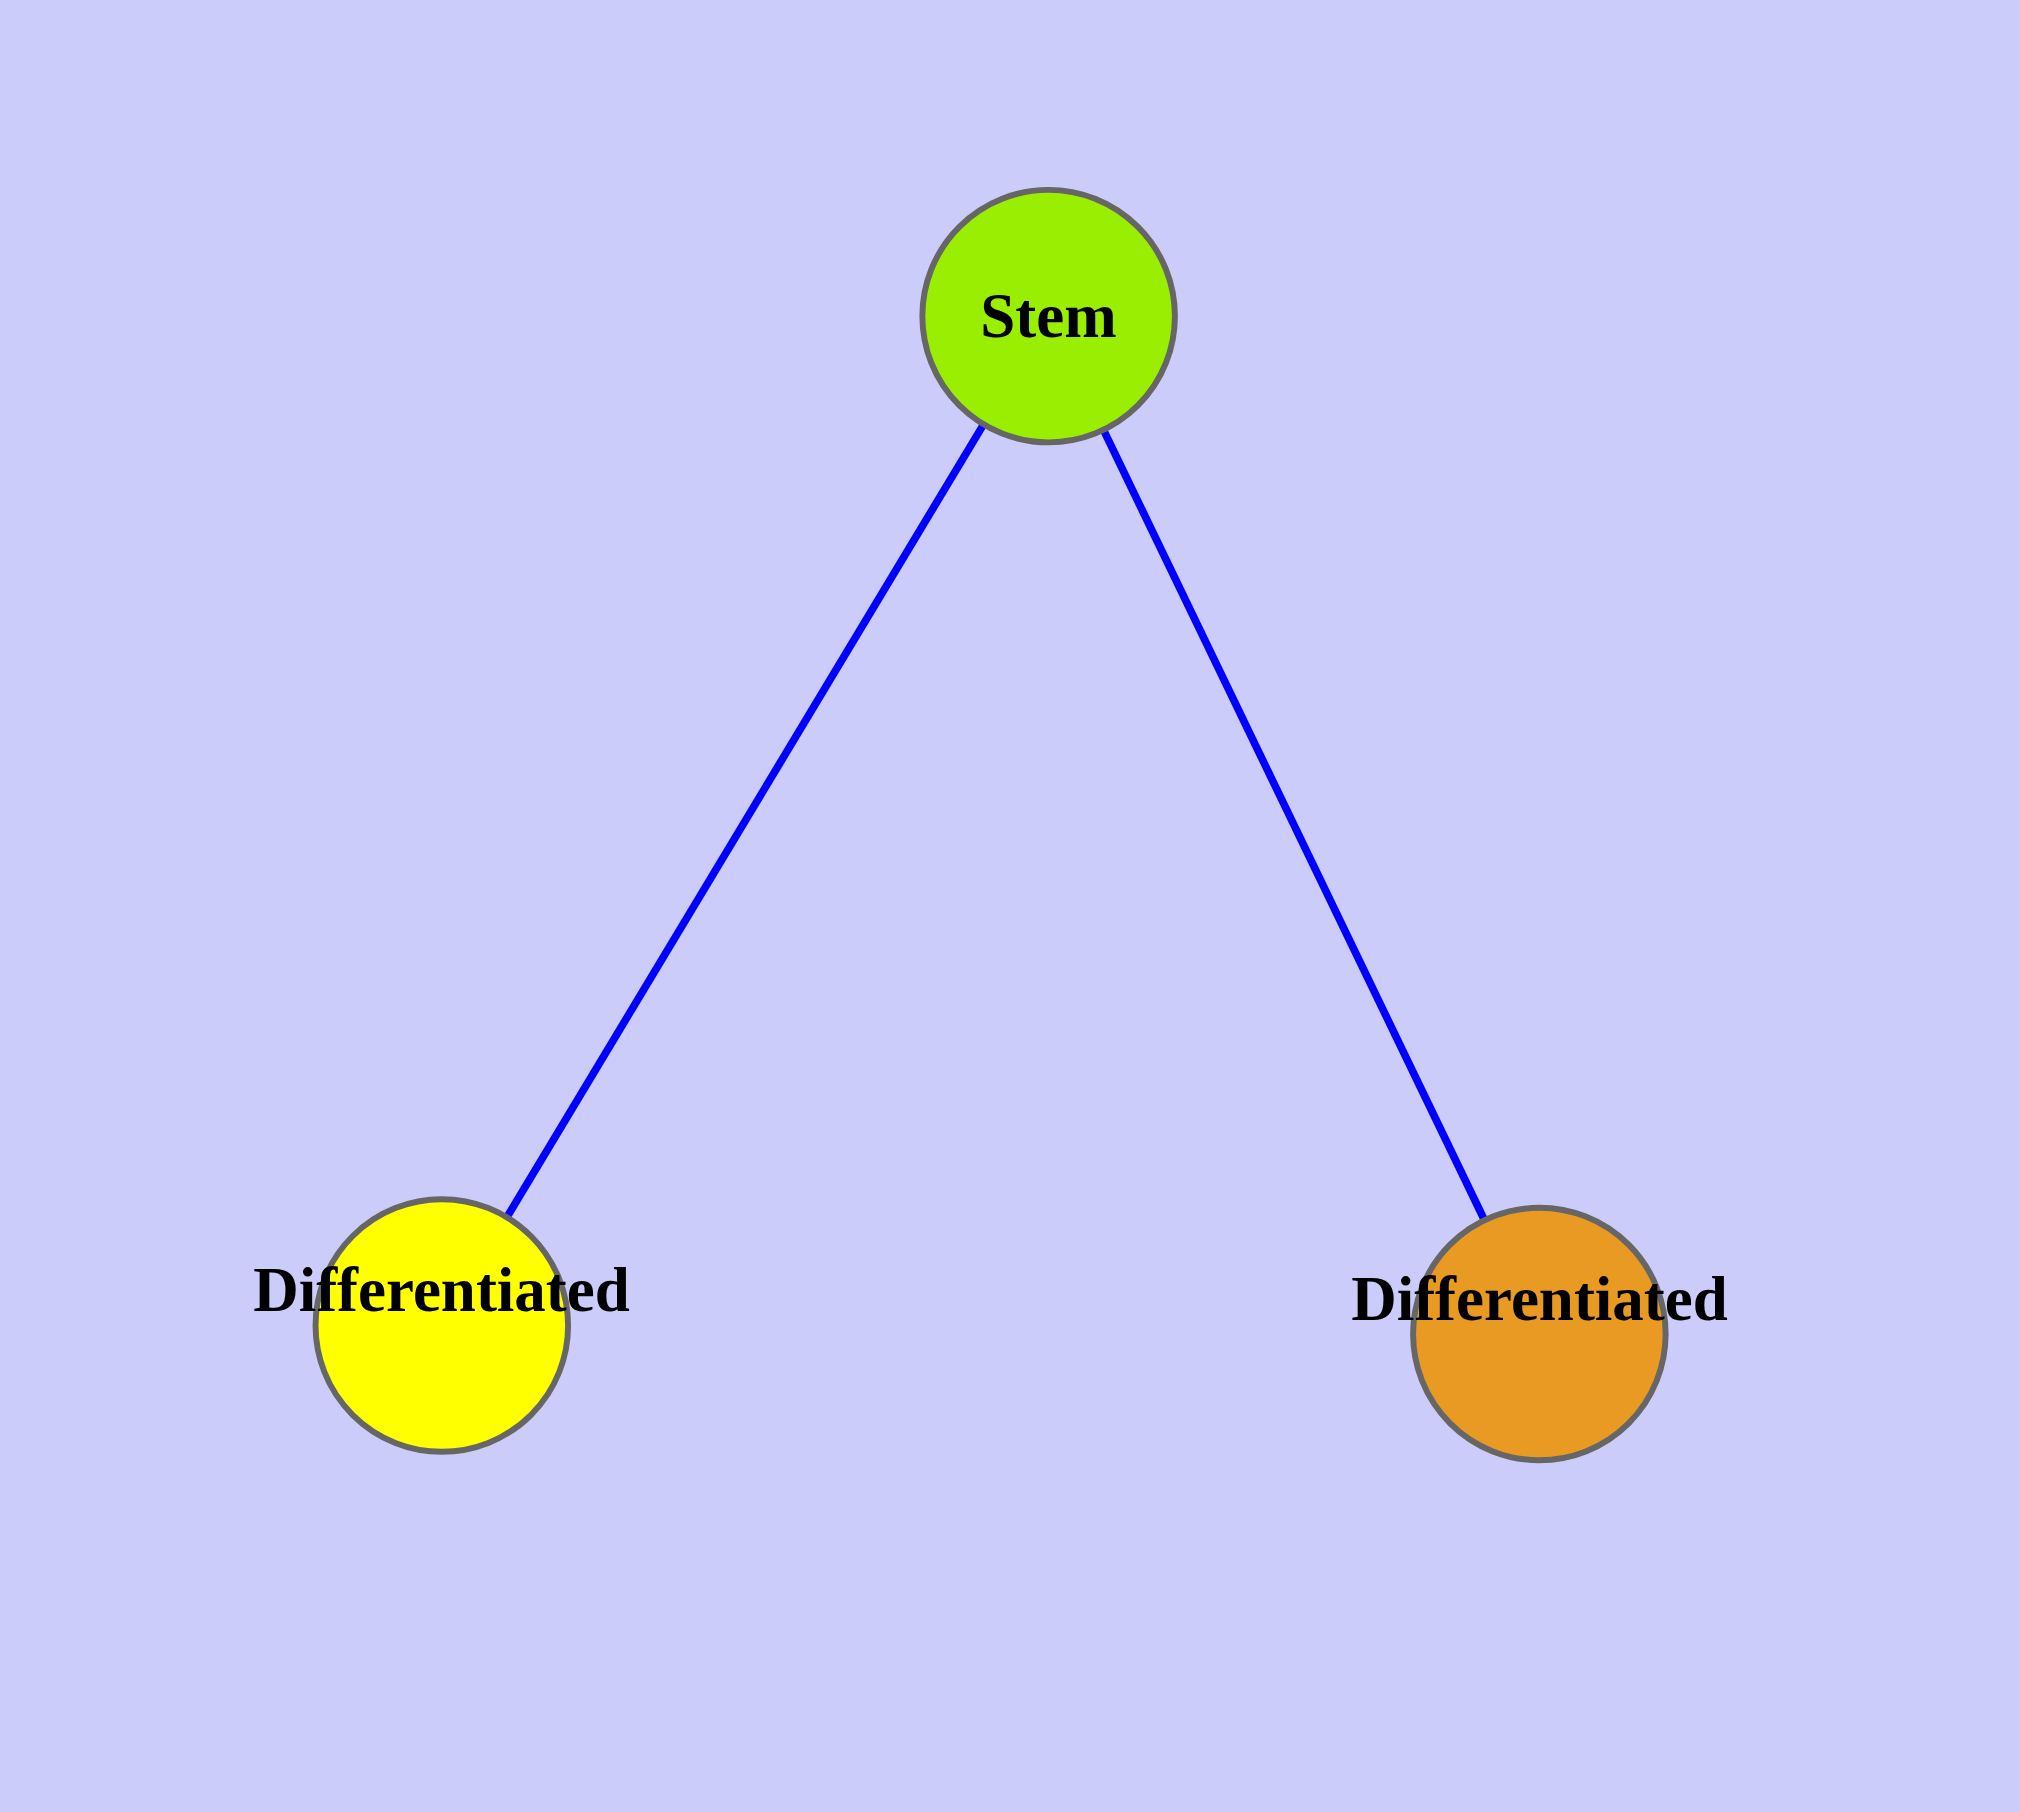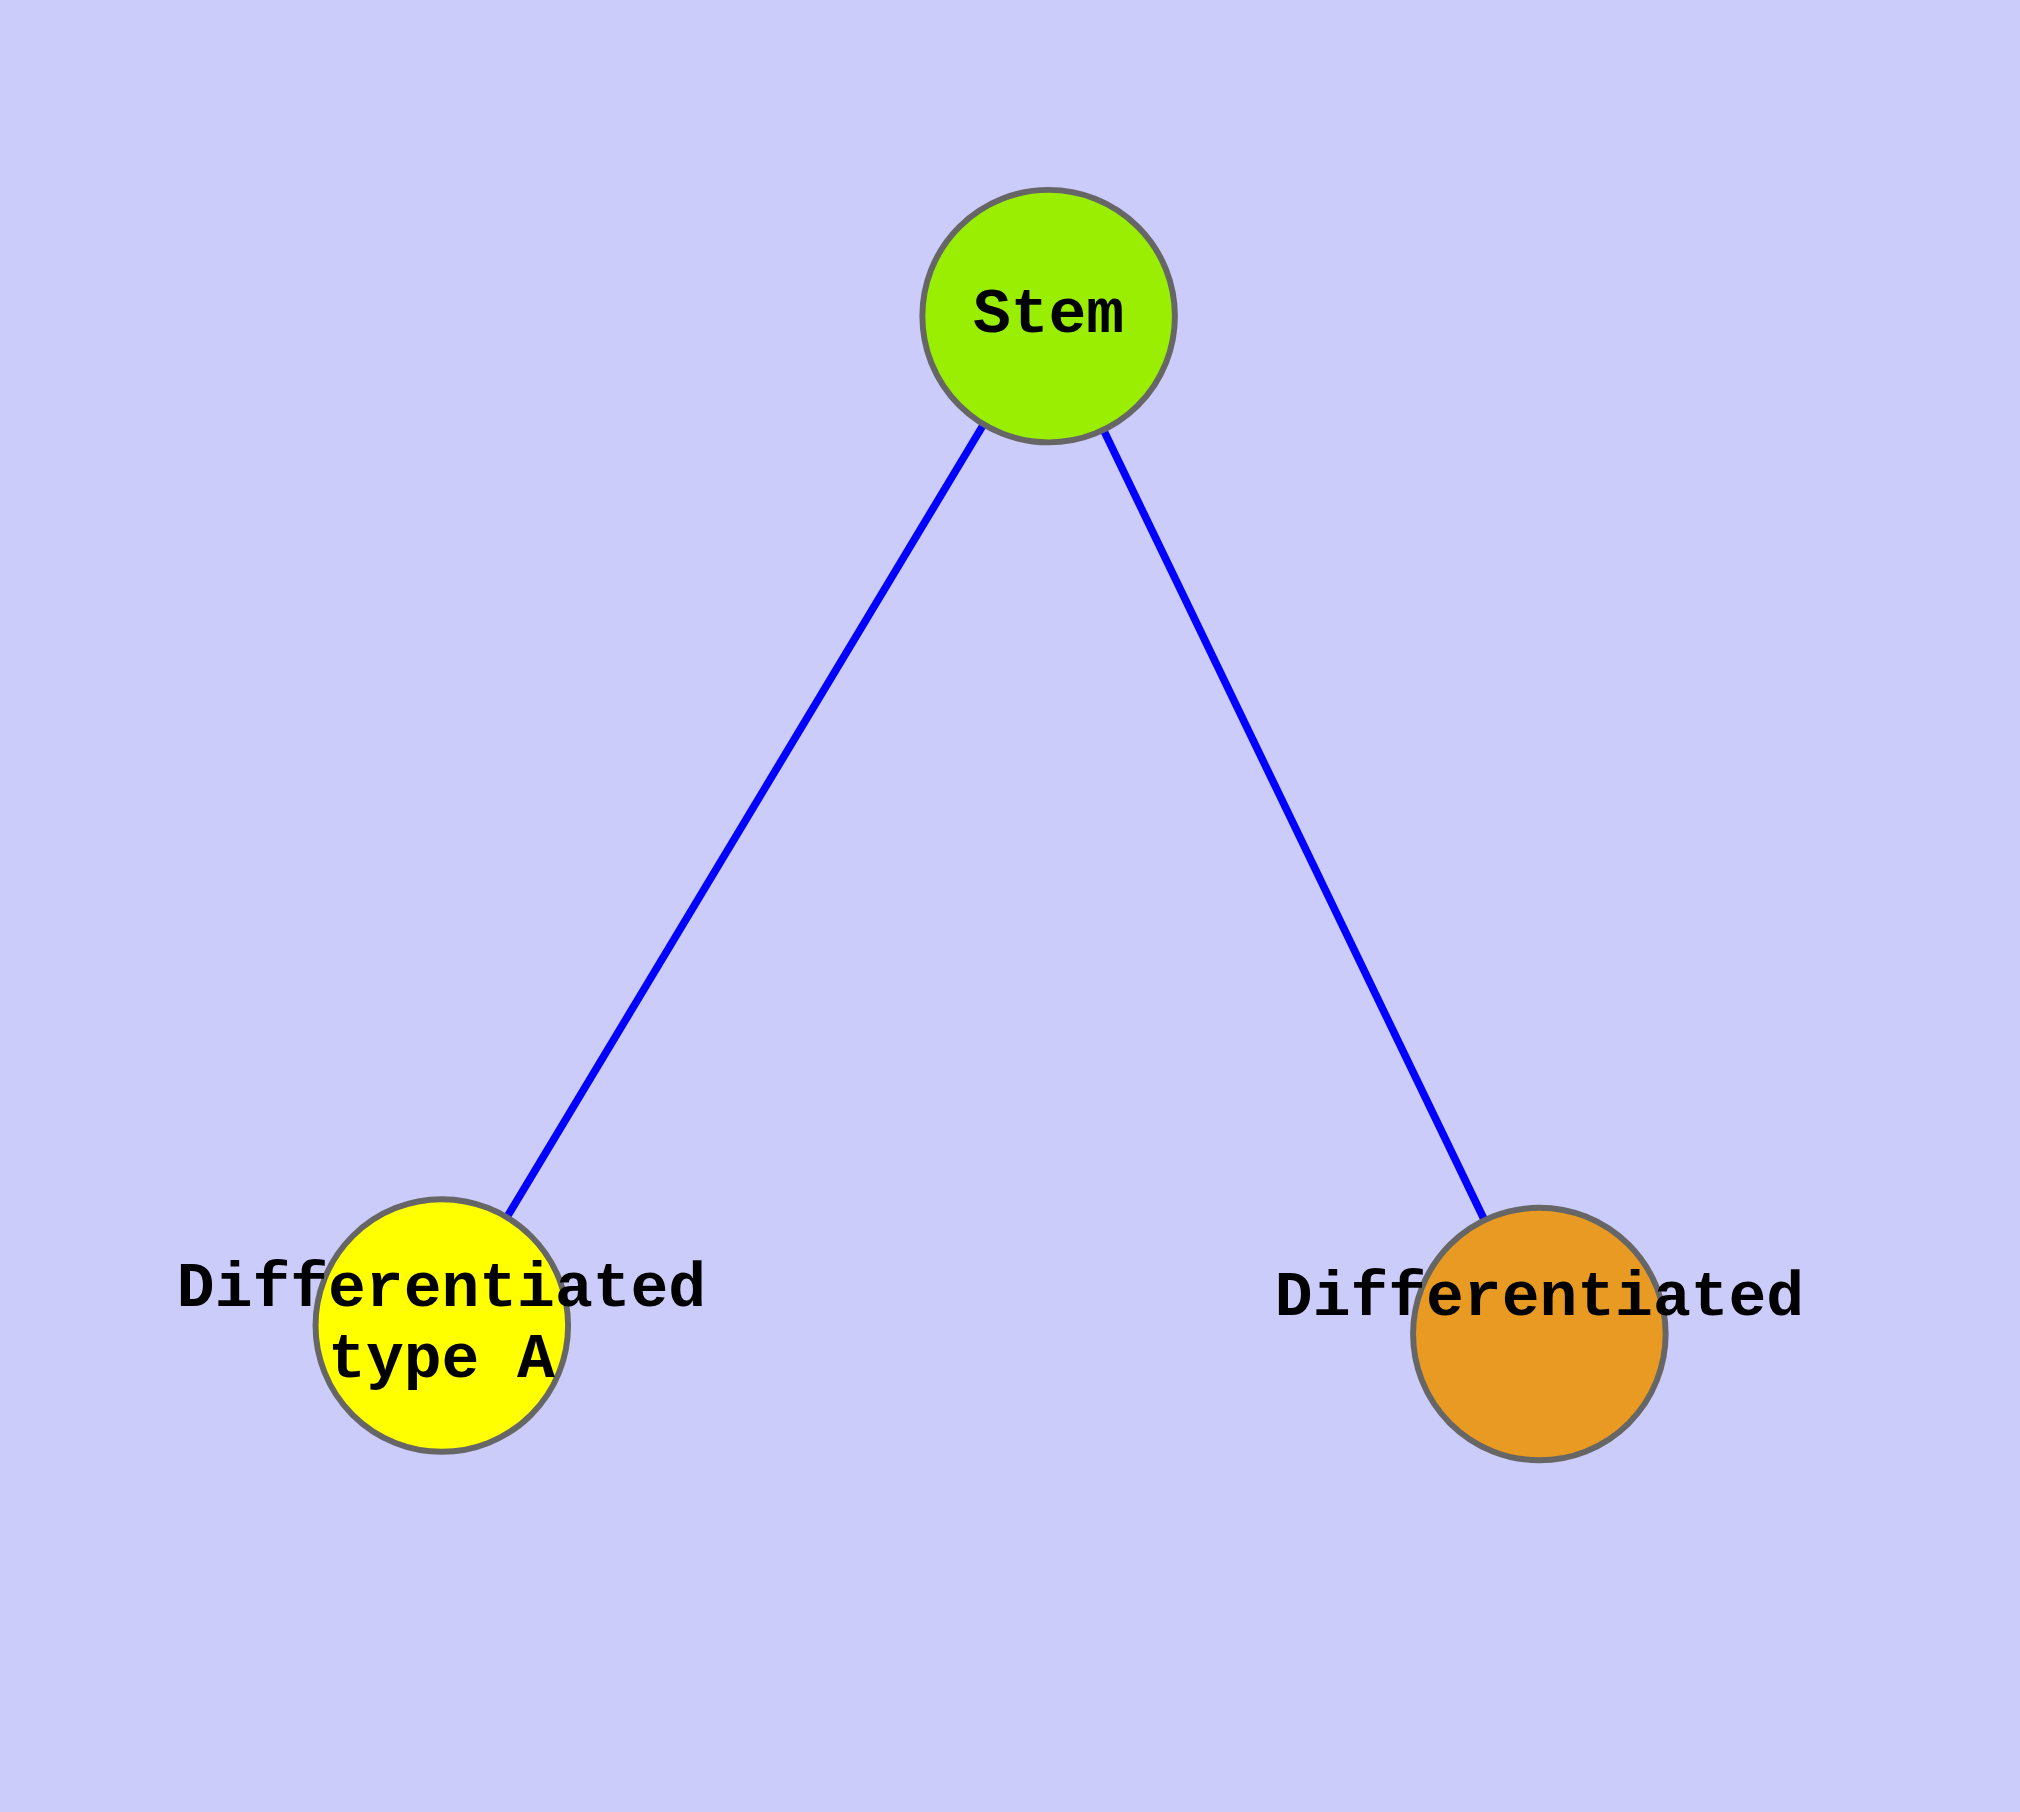--- a/index.html
+++ b/index.html
@@ -19,21 +19,21 @@
   #graph-svg {
     position: absolute;
     left: 0;
     top: 0;
     width: 2021px;
     height: 1812px;
   }
   .node-label {
     position: absolute;
     text-align: center;
-    font-family: Liberation Mono, monospace;
+    font-family: Liberation Serif, serif;
     font-weight: bold;
     color: #000000;
     line-height: 1.12;
     white-space: pre;
     pointer-events: none;
     -webkit-font-smoothing: antialiased;
   }
   .label-stem {
     font-size: 63px;
     width: 509px;
@@ -65,18 +65,18 @@
     </g>
     <g>
       <circle cx="521" cy="1564" r="149" fill="#ffff00" stroke="#666666" stroke-width="7"></circle>
       <circle cx="1816" cy="1574" r="149" fill="#e89a22" stroke="#666666" stroke-width="7"></circle>
       <circle cx="1237" cy="373" r="149" fill="#9aee02" stroke="#666666" stroke-width="7"></circle>
     </g>
   </svg>
 
   <div class="node-label label-stem" style="left: 794px; top: 281px;"><span>Stem</span></div>
 
-  <div class="node-label label-a" style="left: 60px; top: 1255px;"><div>Differentiated</div><div>type A</div></div>
+  <div class="node-label label-a" style="left: 60px; top: 1255px;"><div>Differentiated</div></div>
 
   <div class="node-label label-b" style="left: 1158px; top: 1264px;"><div>Differentiated</div></div>
 
 </div>
 
 
 </body></html>

